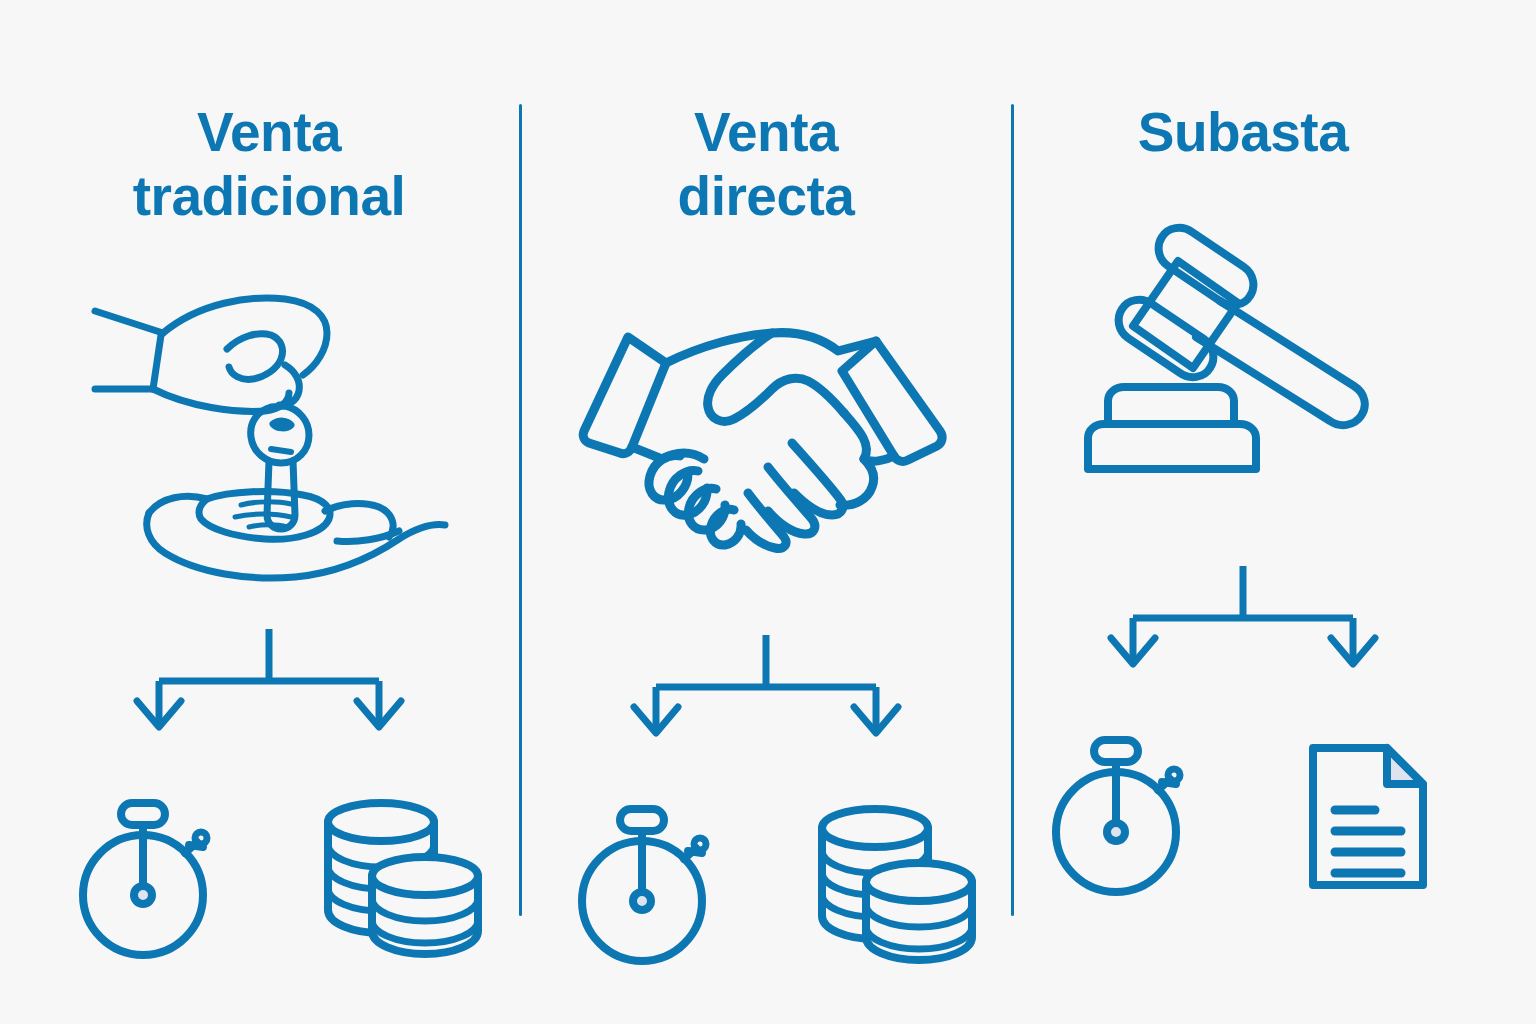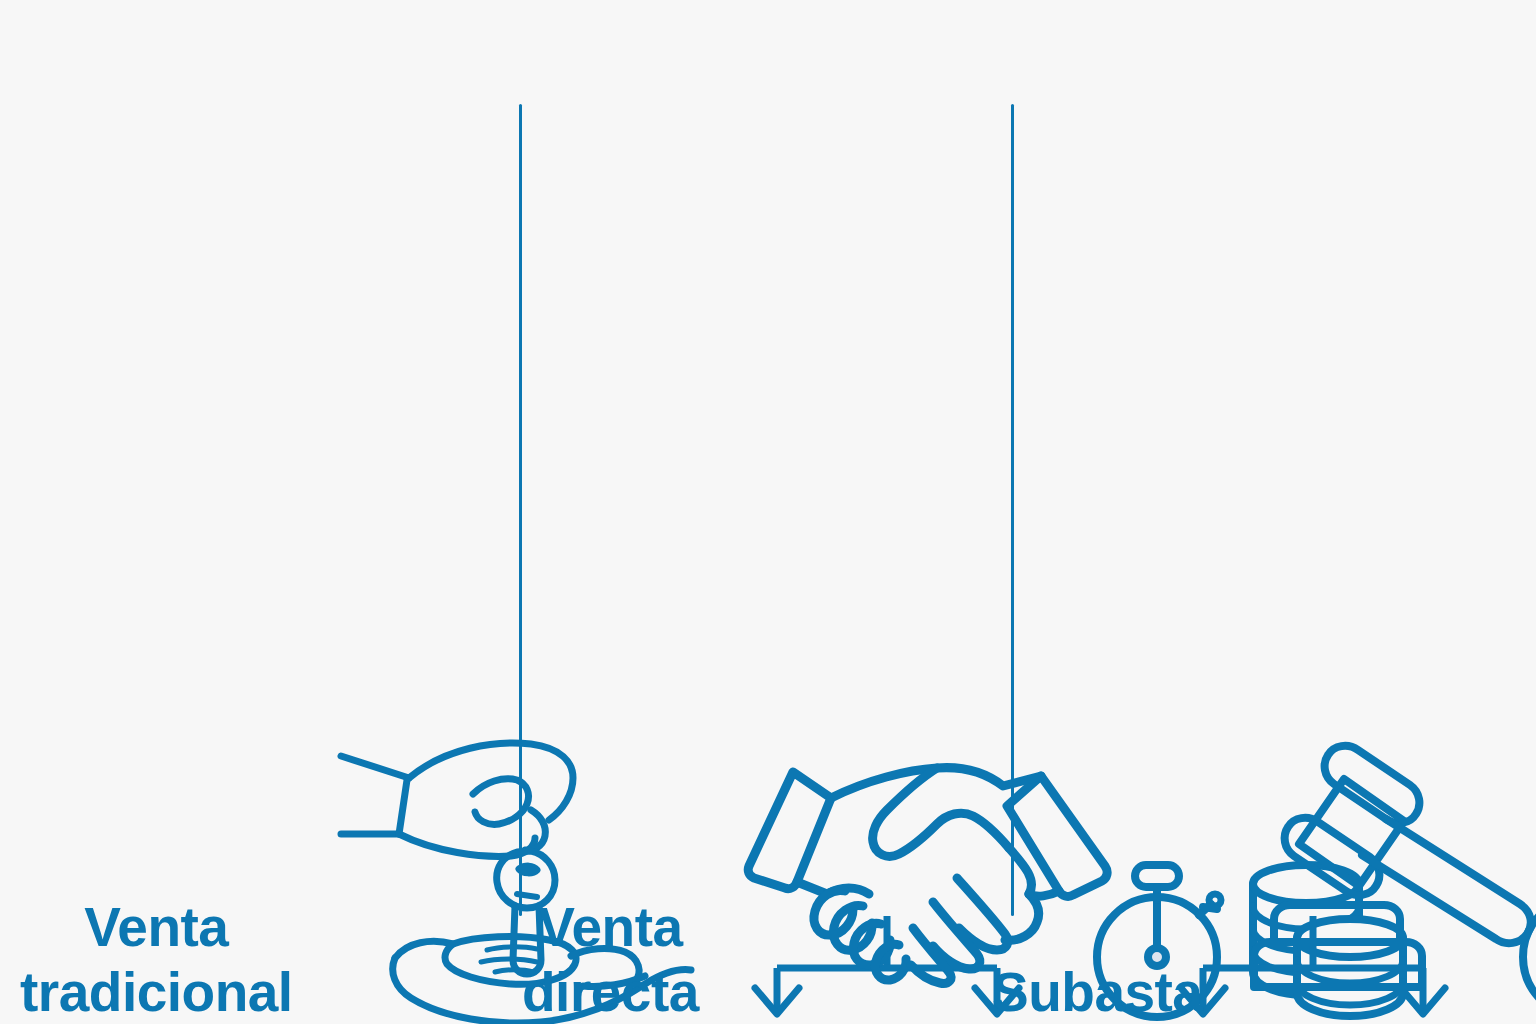--- a/index.html
+++ b/index.html
@@ -32,21 +32,21 @@
   }
   .divider.d1 { left: 519px; }
   .divider.d2 { left: 1011px; }
 
   
   .column {
     position: absolute;
     top: 0;
     height: 1024px;
     display: flex;
-    flex-direction: row;
+    flex-direction: column;
     align-items: flex-end;
     gap: 42px;
   }
   .col-1 { left: 20px;   width: 498px; }
   .col-2 { left: 522px;  width: 488px; }
   .col-3 { left: 992px; width: 502px; }
 
   
   .col-title {
     margin-top: 100px;

